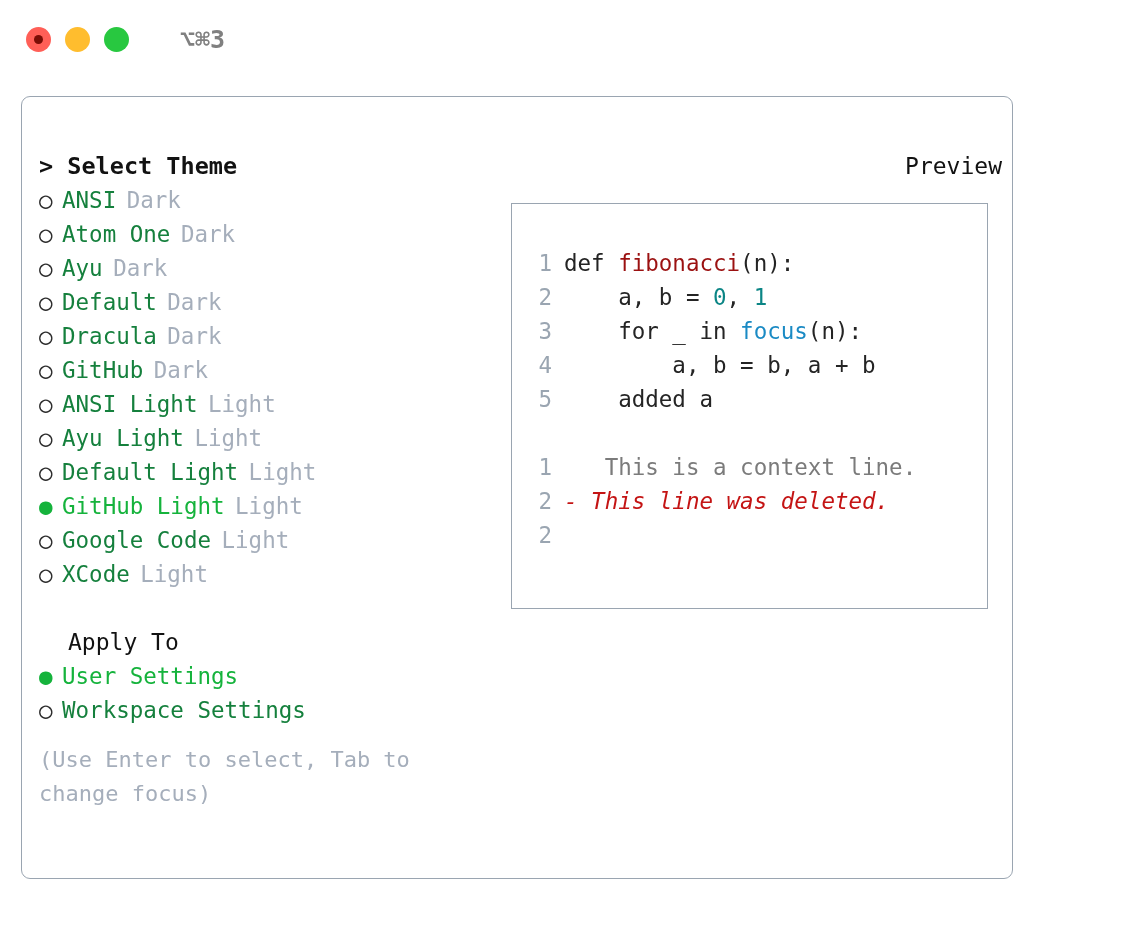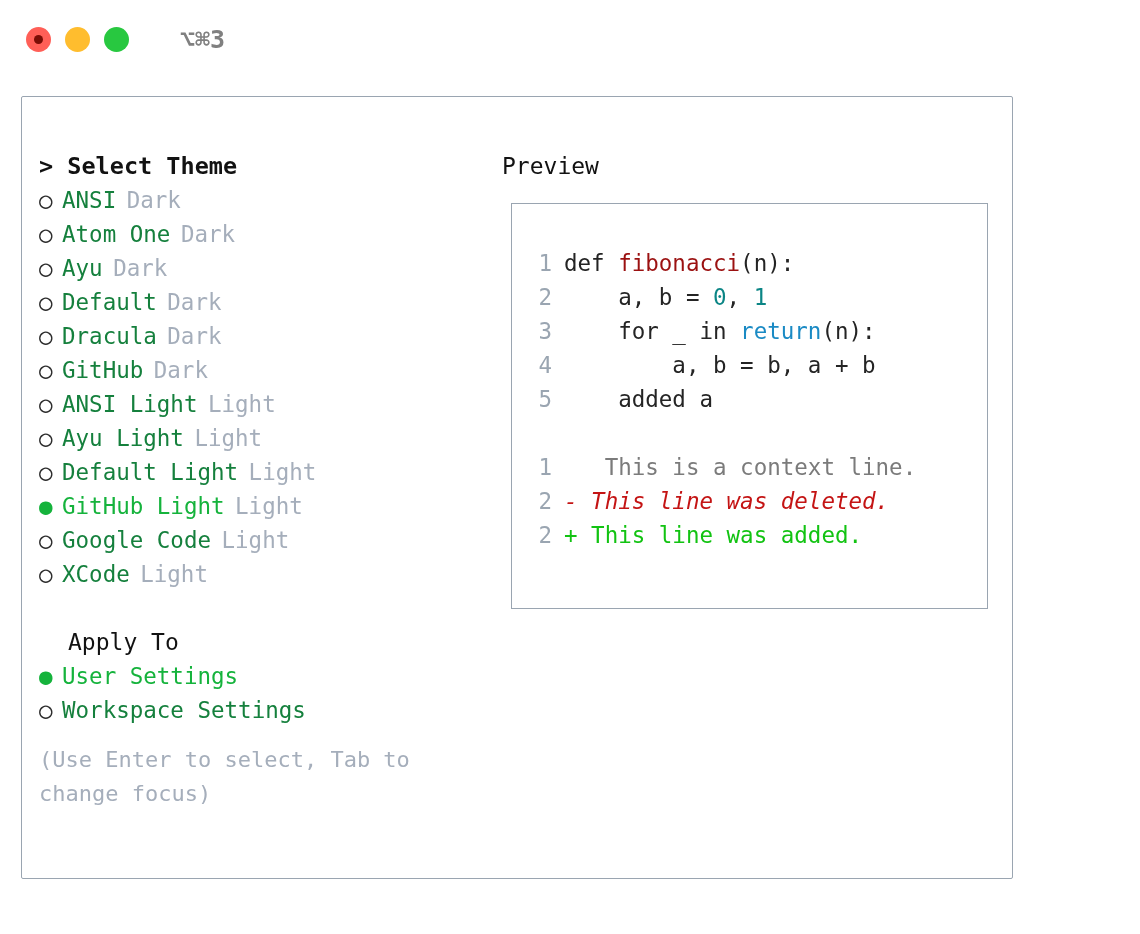--- a/index.html
+++ b/index.html
@@ -55,21 +55,21 @@
     line-height: 1;
     white-space: pre;
   }
 
   
   .panel {
     position: absolute;
     left: 21px; top: 96px;
     width: 992px; height: 783px;
     border: 1.6px solid #9aa5b1;
-    border-radius: 2px;
+    border-radius: 9px;
     background: #ffffff;
   }
 
   .panel-inner {
     position: absolute;
     left: 0; top: 0;
     width: 100%; height: 100%;
   }
 
   
@@ -133,20 +133,21 @@
   .right-col {
     position: absolute;
     left: 480px; top: 52px;
     width: 500px;
   }
   .preview-title {
     font-size: 23px;
     color: #121212;
     line-height: 34px;
     white-space: pre;
+    text-align: right;
   }
   .preview-box {
     position: absolute;
     left: 489px; top: 106px;
     width: 477px; height: 406px;
     border: 1.8px solid #9aa5b1;
     background: #ffffff;
   }
   .code-wrap {
     padding: 42px 0 0 14px;
@@ -225,28 +226,28 @@
 
       <div class="right-col">
         <div class="preview-title">Preview</div>
       </div>
 
       <div class="preview-box">
         <div class="code-wrap">
           <div id="code-lines">
               <div class="cline"><span class="lineno">1</span><span><span class="code-txt">def </span><span class="tok-fn">fibonacci</span><span class="code-txt">(n):</span></span></div>
               <div class="cline"><span class="lineno">2</span><span><span class="code-txt">    a, b = </span><span class="tok-num">0</span><span class="code-txt">, </span><span class="tok-num">1</span></span></div>
-              <div class="cline"><span class="lineno">3</span><span><span class="code-txt">    for _ in </span><span class="tok-call">return</span><span class="code-txt">(n):</span></span></div>
+              <div class="cline"><span class="lineno">3</span><span><span class="code-txt">    for _ in </span><span class="tok-call">focus</span><span class="code-txt">(n):</span></span></div>
               <div class="cline"><span class="lineno">4</span><span><span class="code-txt">        a, b = b, a + b</span></span></div>
               <div class="cline"><span class="lineno">5</span><span><span class="code-txt">    added a</span></span></div>
             </div>
           <div class="blank-line"></div>
           <div id="diff-lines">
               <div class="cline"><span class="lineno">1</span><span class="diff-ctx">   This is a context line.</span></div>
               <div class="cline"><span class="lineno">2</span><span class="diff-del">- This line was deleted.</span></div>
-              <div class="cline"><span class="lineno">2</span><span class="diff-add">+ This line was added.</span></div>
+              <div class="cline"><span class="lineno">2</span></div>
             </div>
         </div>
       </div>
 
     </div>
   </div>
 </div>
 
 </body></html>

